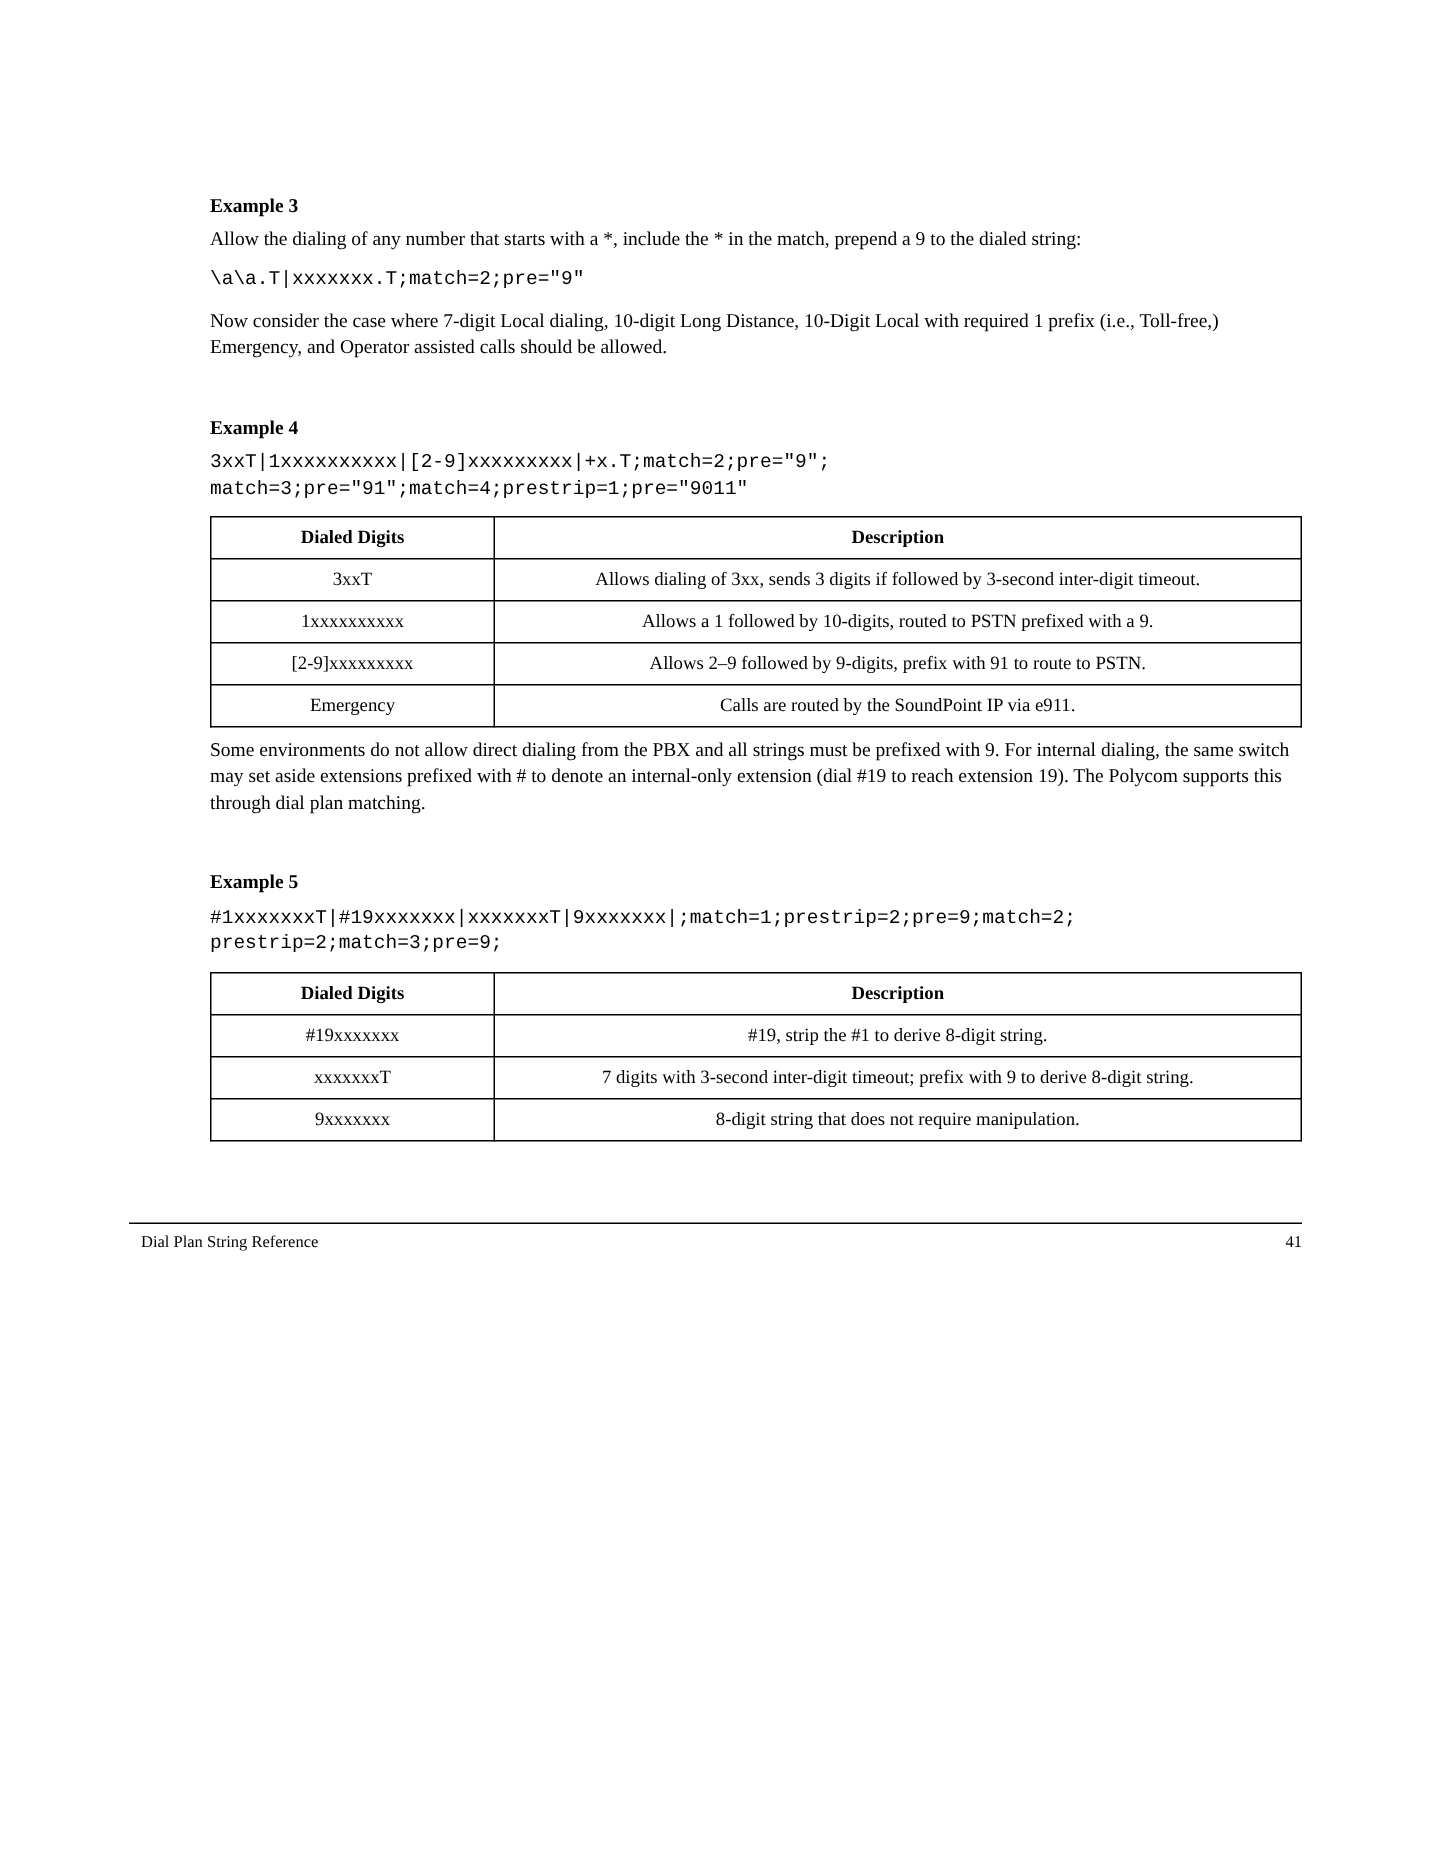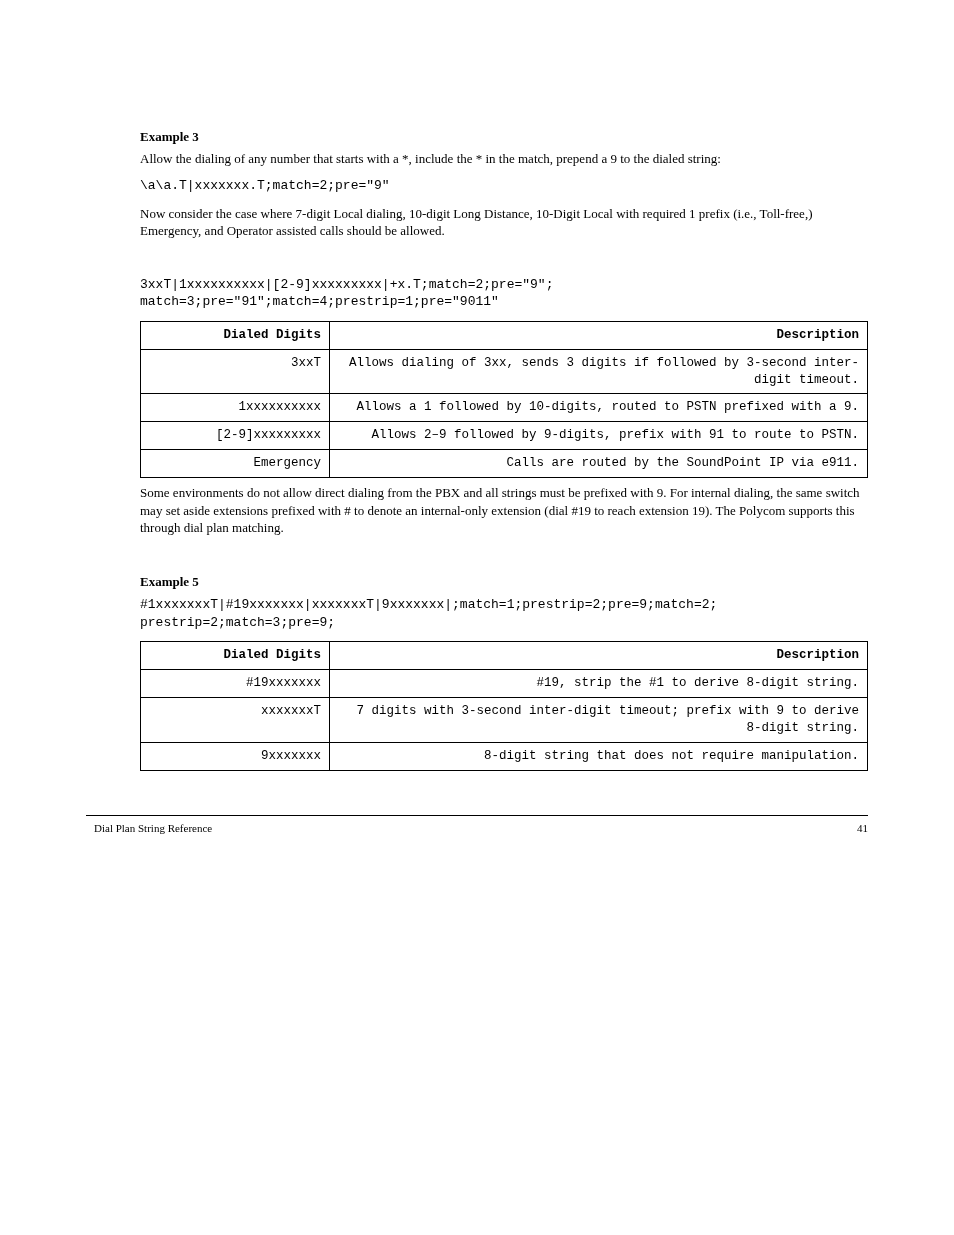--- a/index.html
+++ b/index.html
@@ -31,23 +31,22 @@
   table {
     border-collapse: collapse;
     width: 100%;
     margin-top: 6px;
     margin-bottom: 6px;
     font-size: 12.5px;
   }
   th, td {
     border: 1px solid #000;
     padding: 5px 8px;
-    text-align: right;
+    text-align: center;
     vertical-align: top;
-    font-family: Liberation Mono, monospace;
   }
   th { font-weight: bold; background: #fff; }
   .col1 { width: 26%; }
   .footer-line {
     position: absolute;
     left: 86px; right: 86px;
     bottom: 78px;
     border-top: 0.8px solid #000;
   }
   .footer-left {
@@ -69,20 +68,21 @@
 <div class="page">
 
   <div class="sect">
     <div class="h">Example 3</div>
     <p class="p">Allow the dialing of any number that starts with a *, include the * in the match, prepend a 9 to the dialed string:</p>
     <div class="code">\a\a.T|xxxxxxx.T;match=2;pre="9"</div>
     <p class="p">Now consider the case where 7-digit Local dialing, 10-digit Long Distance, 10-Digit Local with required 1 prefix (i.e., Toll-free,) Emergency, and Operator assisted calls should be allowed.</p>
   </div>
 
   <div class="sect">
+    <div class="h">Example 4</div>
     <div class="code">3xxT|1xxxxxxxxxx|[2-9]xxxxxxxxx|+x.T;match=2;pre="9";
 match=3;pre="91";match=4;prestrip=1;pre="9011"</div>
     <table>
       <thead>
         <tr>
           <th class="col1">Dialed Digits</th>
           <th>Description</th>
         </tr>
       </thead>
       <tbody>

